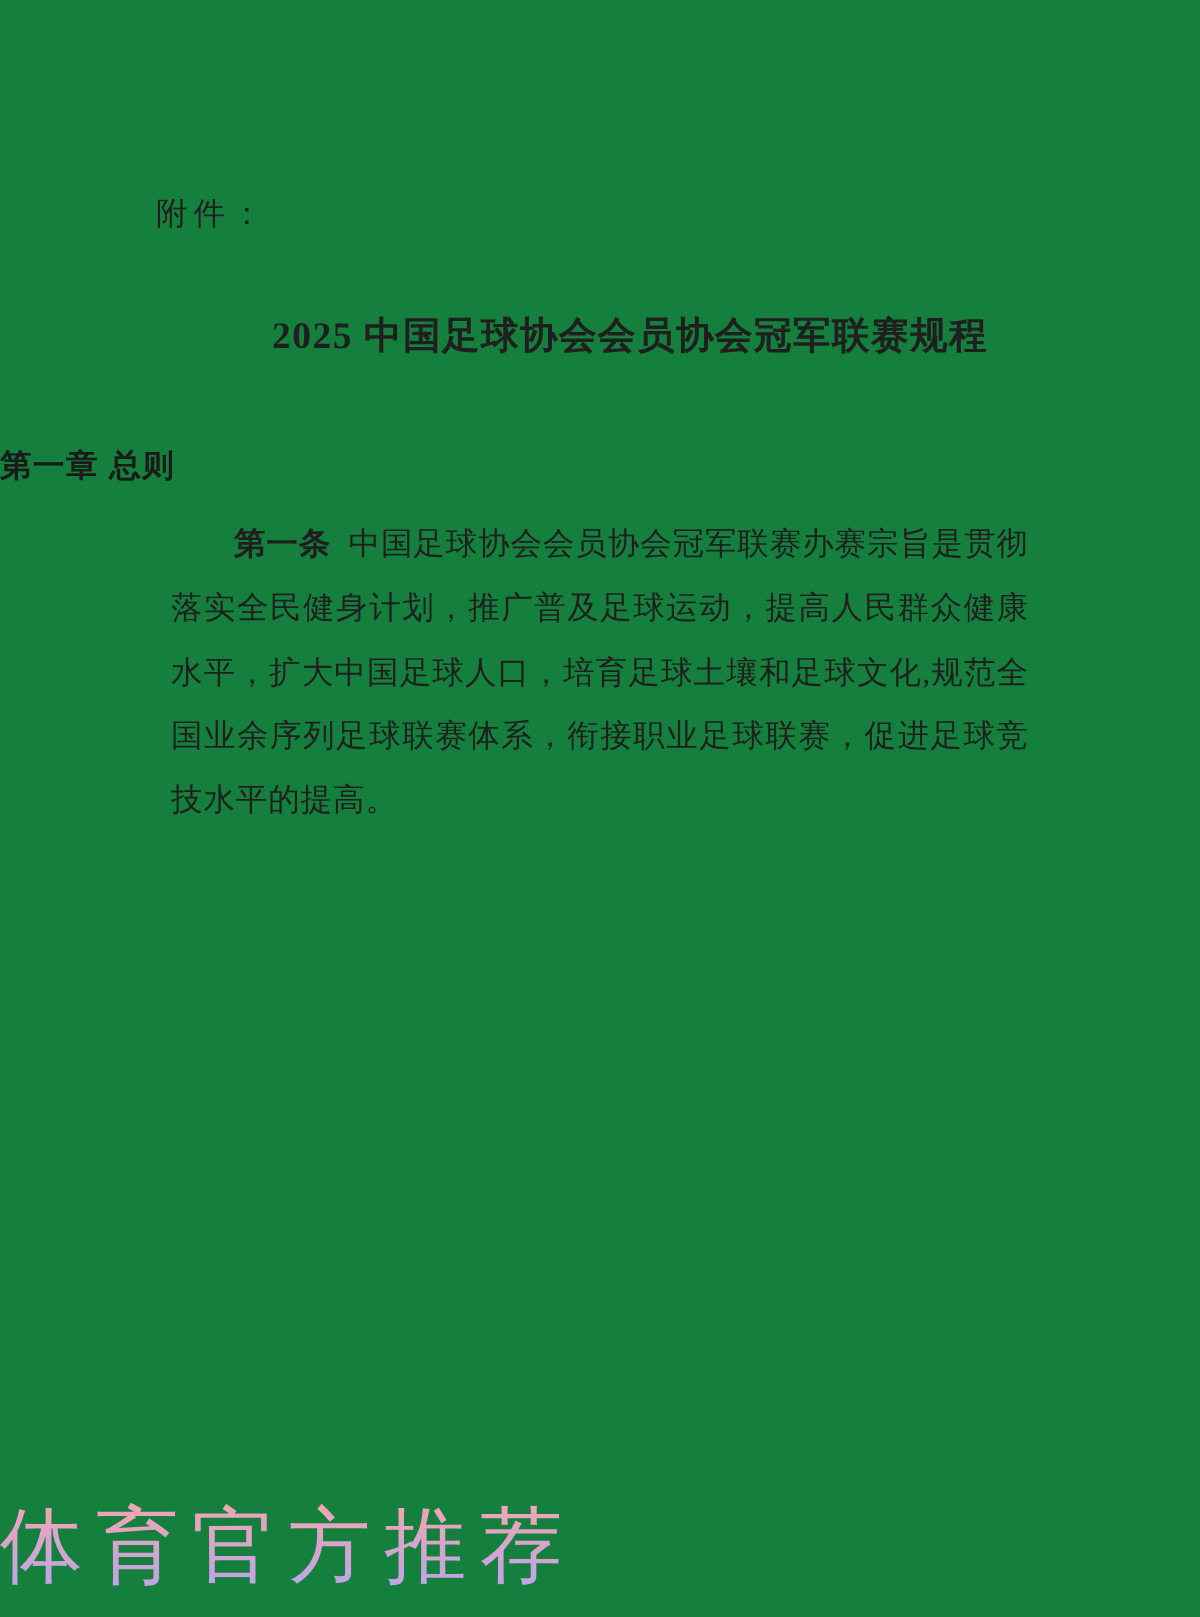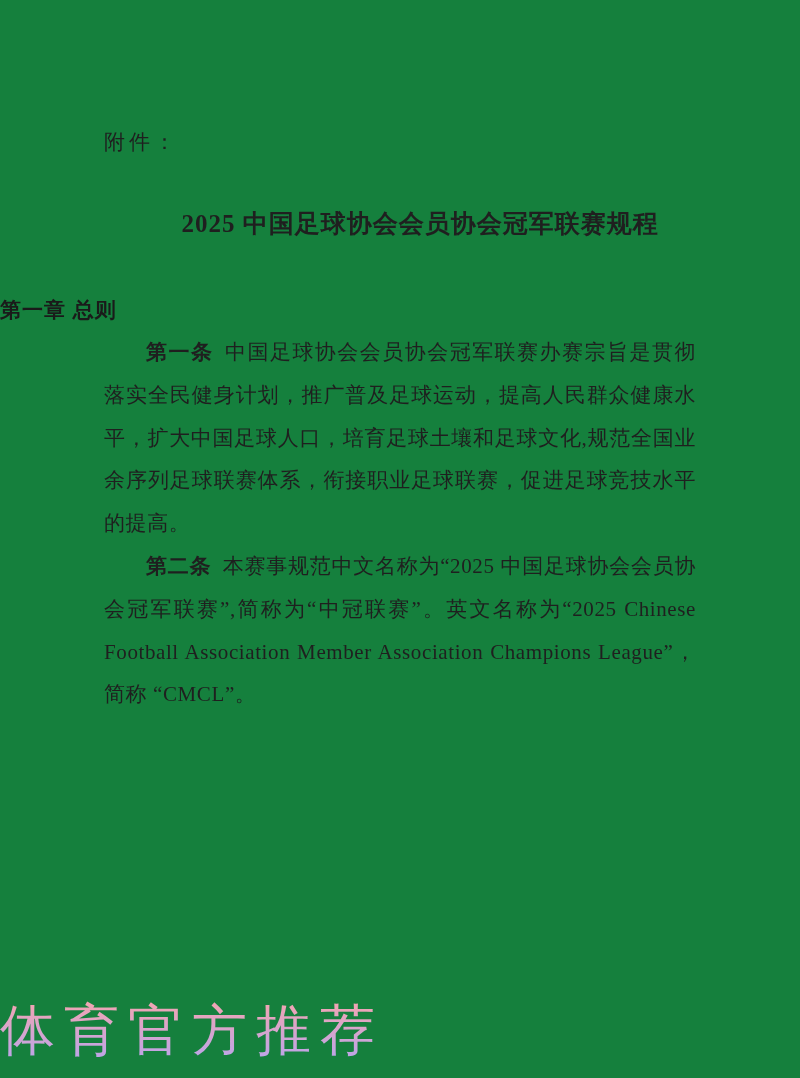--- a/index.html
+++ b/index.html
@@ -50,21 +50,21 @@
   }
   .chapter-1 { top: 296px; }
   .chapter-2 { top: 964px; }
   .articles {
     position: absolute;
     left: 104px;
     top: 331px;
     width: 592px;
   }
   .article {
-    margin: 0;
+    margin: 10px;
     font-size: 21px;
     line-height: 42.8px;
     text-align: justify;
     text-indent: 2em;
     letter-spacing: 0.6px;
     word-break: break-word;
   }
   .article-label {
     font-weight: bold;
     margin-right: 0.55em;
@@ -95,21 +95,18 @@
   <div class="attachment">附件：</div>
 
   <h1 class="doc-title">2025 中国足球协会会员协会冠军联赛规程</h1>
 
   <h2 class="chapter-heading chapter-1">第一章 总则</h2>
 
   <div class="articles">
     <p class="article">
       <span class="article-label">第一条</span><span>中国足球协会会员协会冠军联赛办赛宗旨是贯彻落实全民健身计划，推广普及足球运动，提高人民群众健康水平，扩大中国足球人口，培育足球土壤和足球文化,规范全国业余序列足球联赛体系，衔接职业足球联赛，促进足球竞技水平的提高。</span>
     </p>
-    <p class="article">
-      <span class="article-label">第二条</span><span>本赛事规范中文名称为“2025 中国足球协会会员协会冠军联赛”,简称为“中冠联赛”。英文名称为“2025 Chinese Football Association Member Association Champions League”，简称 “CMCL”。</span>
-    </p>
   </div>
 
 
   <div class="watermark" style="background-image: linear-gradient(rgb(240, 165, 180) 8%, rgb(190, 165, 230) 92%);">体育官方推荐</div>
 
 </div>
 
 </body></html>

